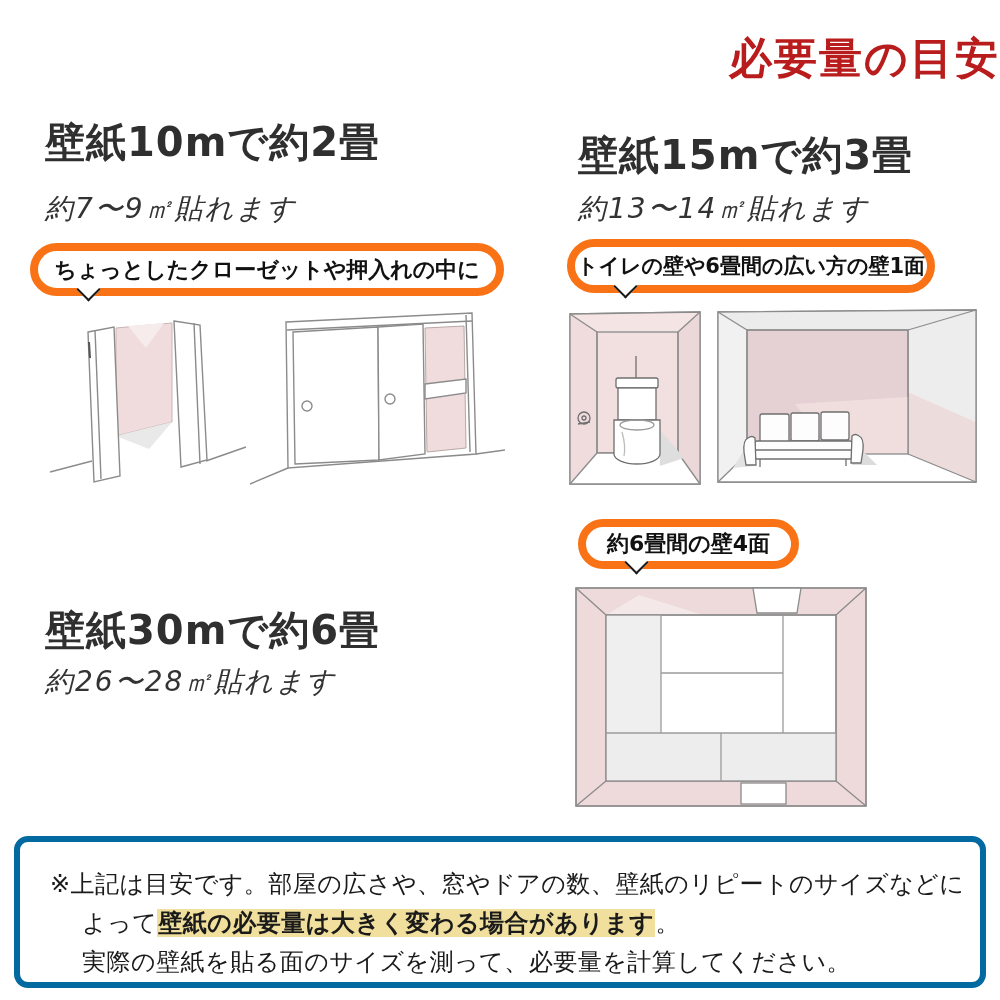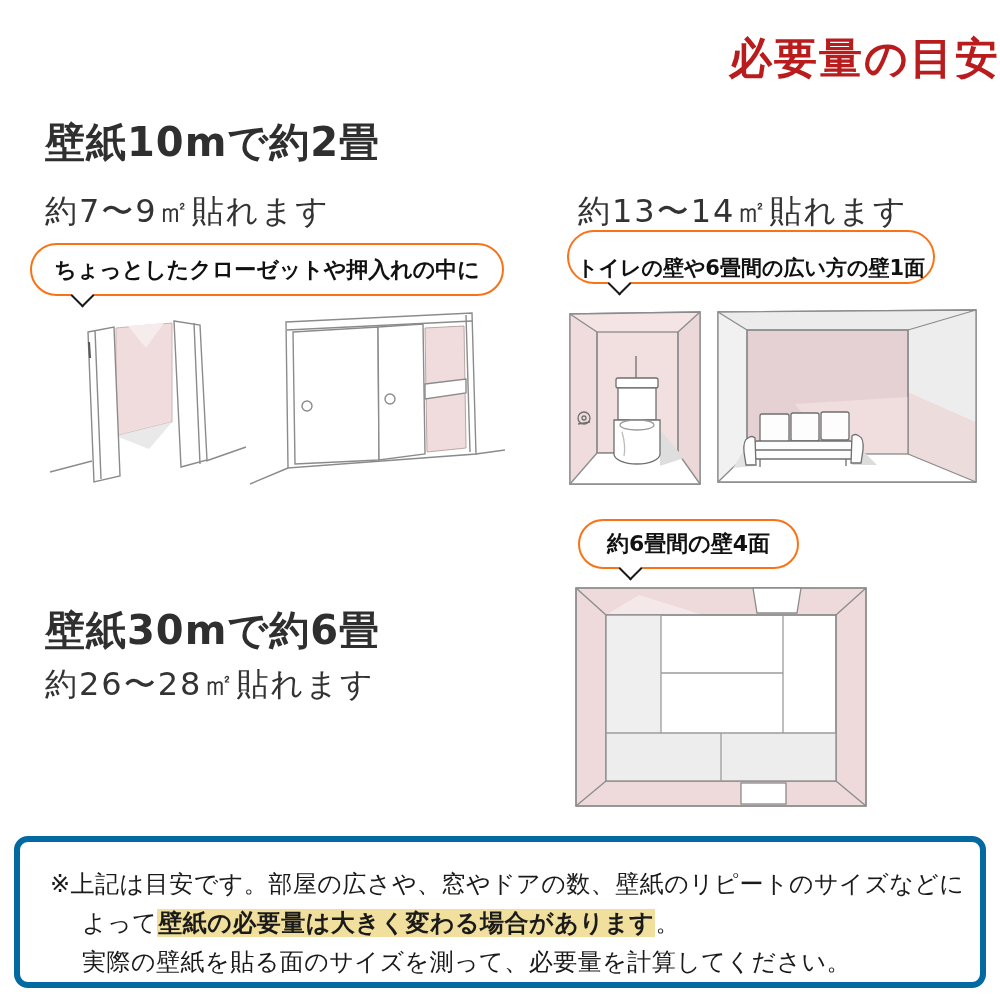--- a/index.html
+++ b/index.html
@@ -8,35 +8,35 @@
 
   .page-title{
     position:absolute;top:30px;left:0;width:100%;text-align:right;
     font-size:43px;font-weight:bold;color:#b91c1c;letter-spacing:2px;
   }
 
   .heading{
     position:absolute;font-size:40px;font-weight:bold;color:#2f2f2f;letter-spacing:1px;white-space:nowrap;
   }
   .subtitle{
-    position:absolute;font-size:32px;font-weight:500;color:#333;letter-spacing:2px;white-space:nowrap;
+    position:absolute;font-size:28px;font-weight:500;color:#333;letter-spacing:2px;white-space:nowrap;font-style:italic;
   }
 
   .bubble{
-    position:absolute;box-sizing:border-box;background:#fff;border:2px solid #f97316;
+    position:absolute;box-sizing:border-box;background:#fff;border:8px solid #f97316;
     border-radius:28px;display:flex;align-items:center;justify-content:center;
     font-weight:bold;color:#111;white-space:nowrap;
   }
   .bubble .tail{
     position:absolute;width:15px;height:15px;background:#fff;
     border-right:2px solid #1a1a1a;border-bottom:2px solid #1a1a1a;
     transform:rotate(45deg);bottom:-9.5px;left:42px;
   }
   .bubble-10m{left:30px;top:243px;width:474px;height:53px;font-size:22px;}
-  .bubble-15m{left:567px;top:230px;width:368px;height:54px;font-size:21px;align-items:flex-end;}
+  .bubble-15m{left:567px;top:239px;width:368px;height:54px;font-size:21px;}
   .bubble-30m{left:578px;top:519px;width:221px;height:50px;font-size:22px;}
 
   .sketch{position:absolute;}
   .sketch svg{display:block;width:100%;height:100%;}
 
   .note-box{
     position:absolute;left:14px;top:836px;width:972px;height:152px;box-sizing:border-box;
     border:6px solid #0369a1;border-radius:14px;background:#fff;
     padding:23px 28px 0 30px;font-size:24px;color:#1a1a1a;letter-spacing:0.5px;
   }
@@ -82,20 +82,21 @@
       <line x1="216" y1="15" x2="220" y2="152"></line>
       <polygon points="43,32 128,27 129,160 45,164" fill="#ffffff"></polygon>
       <circle cx="57" cy="106" r="5"></circle>
       <polygon points="128,27 173,24 175,154 129,160" fill="#ffffff"></polygon>
       <circle cx="140" cy="99" r="5"></circle>
       <polygon points="175,28 214,26 216,148 177,152" fill="#f0dcdd" stroke="#b9a7a7" stroke-width="1"></polygon>
       <polygon points="175,84 216,79 216,93 175,99" fill="#ffffff" stroke="#8b8b8b"></polygon>
     </svg>
   </div>
 
+  <div class="heading" style="left:578px;top:128px;">壁紙15mで約3畳</div>
   <div class="subtitle" style="left:578px;top:190px;">約13〜14㎡貼れます</div>
   <div class="bubble bubble-15m">
     <span>トイレの壁や6畳間の広い方の壁1面</span>
     <span class="tail"></span>
   </div>
 
   <div class="sketch" style="left:566px;top:308px;width:138px;height:178px;">
     <svg viewBox="0 0 138 178" fill="none" stroke="#8b8b8b" stroke-width="1.3">
       <polygon points="4,6 134,4 134,176 4,176" fill="#ffffff"></polygon>
       <polygon points="4,6 134,4 112,24 31,24" fill="#f4e4e4" stroke="none"></polygon>

